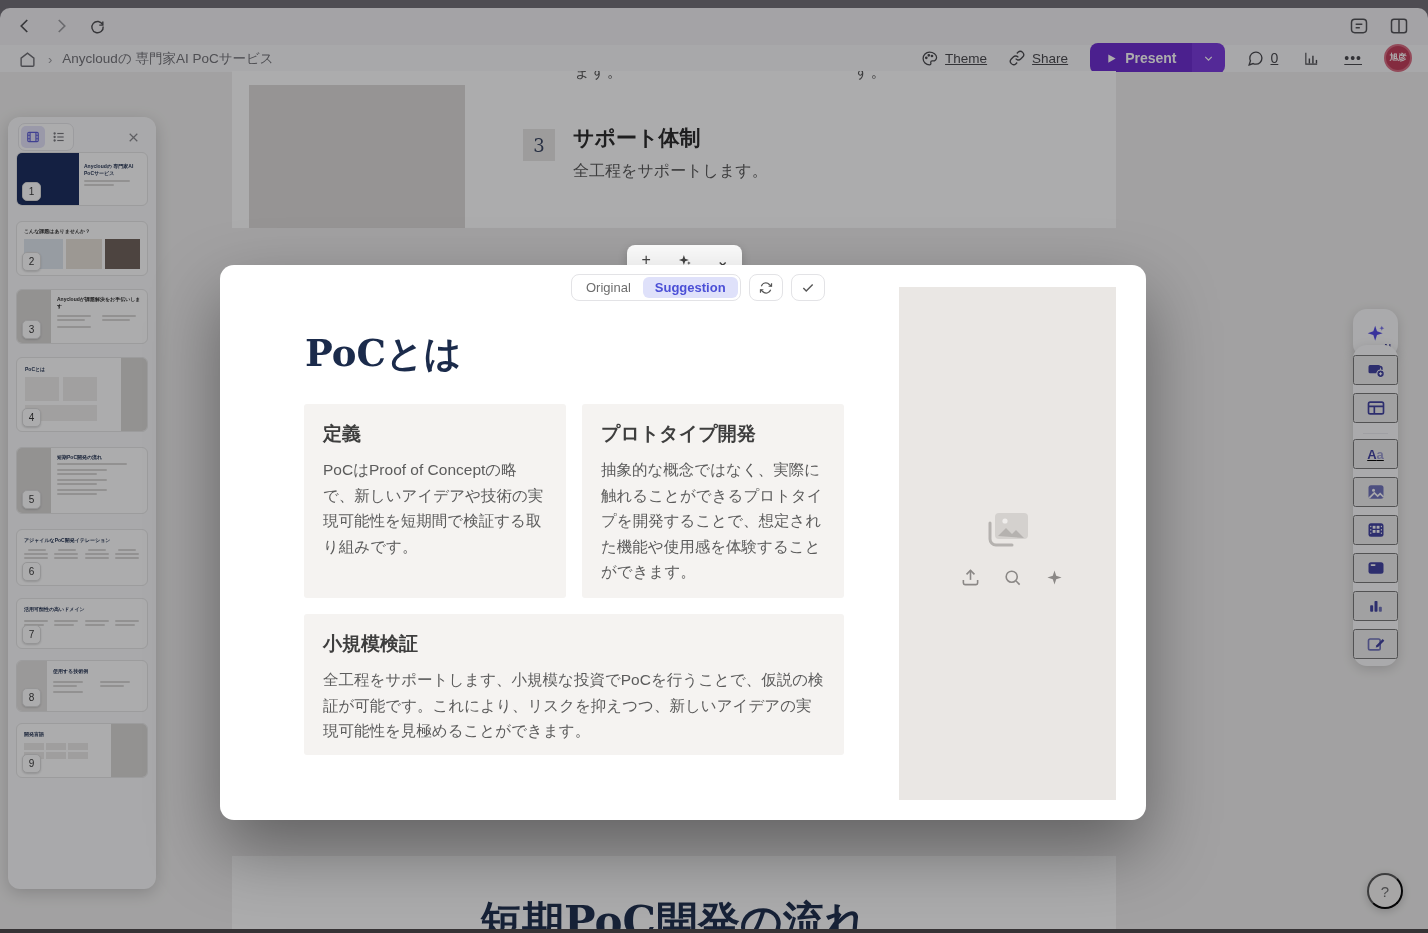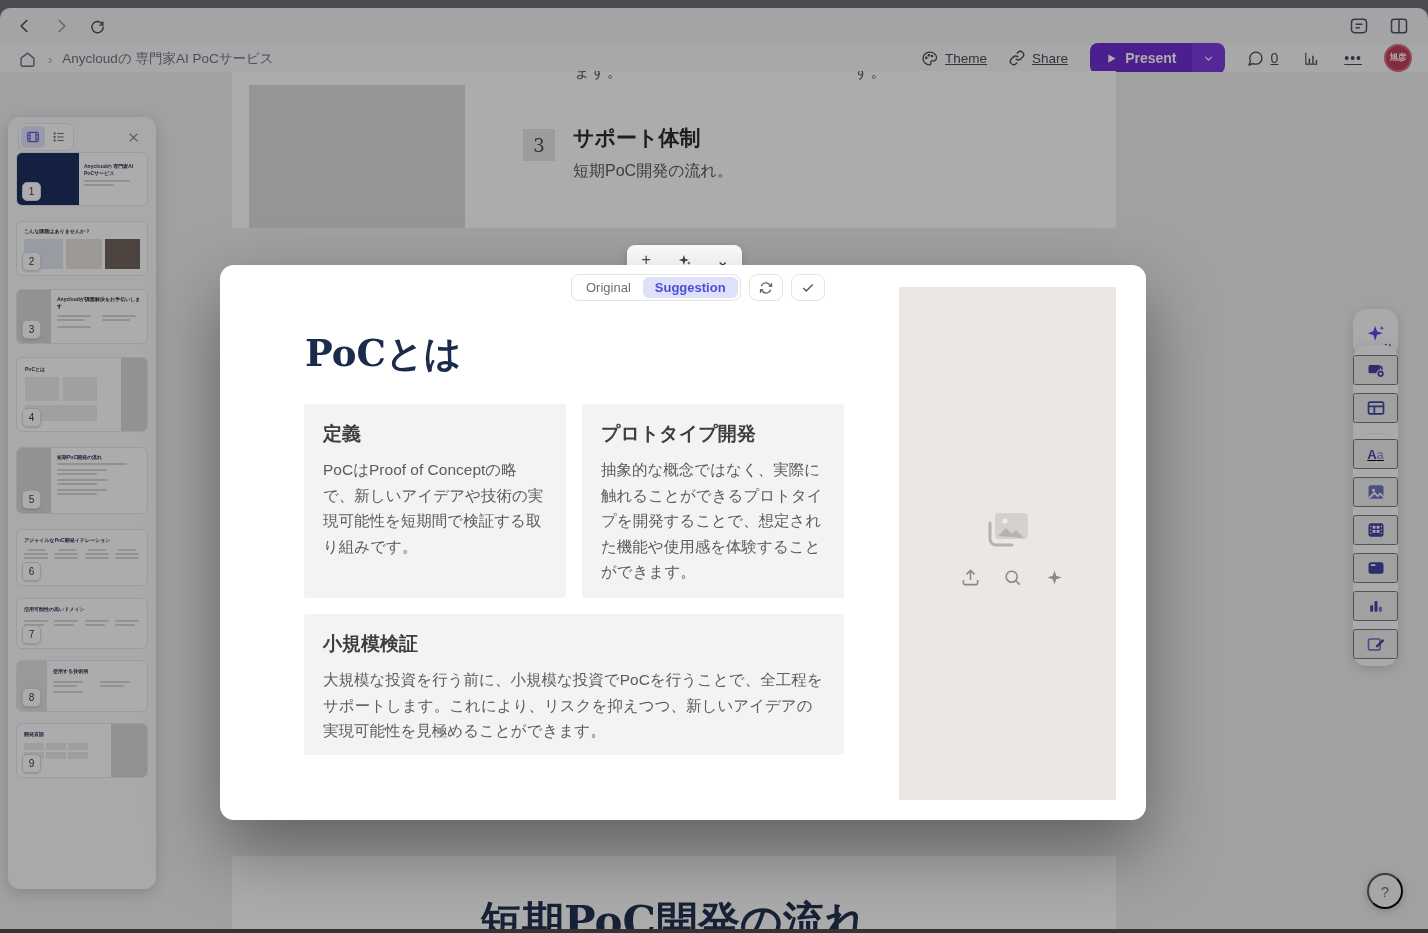--- a/index.html
+++ b/index.html
@@ -224,21 +224,21 @@
     </div>
   </div>
 
   <div class="canvas">
     <div class="top-slide">
       <div class="ts-img"></div>
       <div class="ts-frag-l">ます。</div>
       <div class="ts-frag-r">す。</div>
       <div class="ts-num">3</div>
       <div class="ts-title">サポート体制</div>
-      <div class="ts-body">短期PoC開発の流れ。</div>
+      <div class="ts-body">全工程をサポートします。</div>
     </div>
     <div class="bottom-slide">
       <div class="bs-title">短期PoC開発の流れ</div>
     </div>
   </div>
 
   <aside class="sidebar">
     <div class="sb-top">
       <div class="toggle-group">
         <button class="tg-btn sel">
@@ -556,21 +556,21 @@
       <div class="card c1">
         <h3>定義</h3>
         <p>PoCはProof of Conceptの略で、新しいアイデアや技術の実現可能性を短期間で検証する取り組みです。</p>
       </div>
       <div class="card c2">
         <h3>プロトタイプ開発</h3>
         <p>抽象的な概念ではなく、実際に触れることができるプロトタイプを開発することで、想定された機能や使用感を体験することができます。</p>
       </div>
       <div class="card c3">
         <h3>小規模検証</h3>
-        <p>大規模な投資を行う前に、小規模な投資でPoCを行うことで、全工程をサポートします。これにより、リスクを抑えつつ、新しいアイデアの実現可能性を見極めることができます。</p>
+        <p>全工程をサポートします、小規模な投資でPoCを行うことで、仮説の検証が可能です。これにより、リスクを抑えつつ、新しいアイデアの実現可能性を見極めることができます。</p>
       </div>
 
       <div class="m-right">
         <button class="ph-icon" style="background:none;border:none;">
           <svg class="s" width="48" height="42" viewBox="0 0 48 42">
             <path d="M6 14 v16 a6 6 0 0 0 6 6 h16" fill="none" stroke="#b5b2af" stroke-width="3" stroke-linecap="round"></path>
             <rect x="11" y="4" width="33" height="26" rx="4" fill="#d4d1ce"></rect>
             <circle cx="21" cy="12" r="2.6" fill="#efedeb"></circle>
             <path d="M14 27 l8-8 6 6 4-4 8 8z" fill="#b5b2af"></path>
           </svg>

